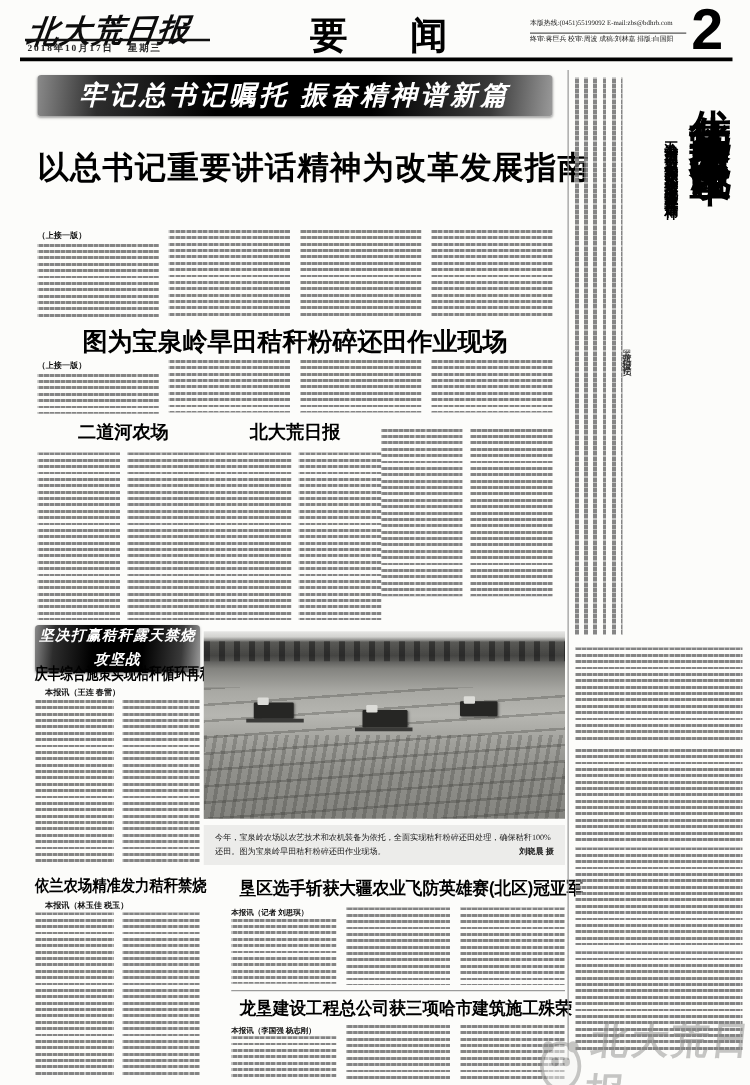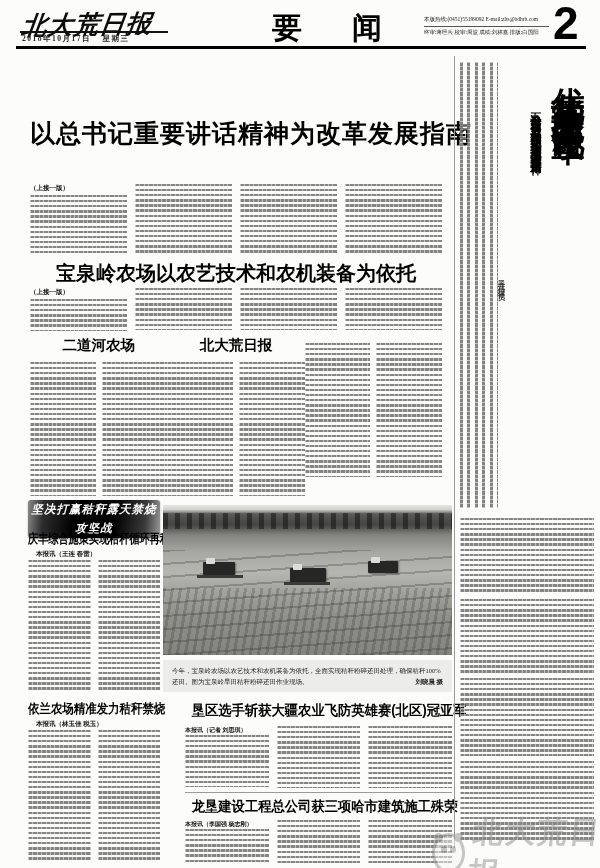--- a/index.html
+++ b/index.html
@@ -87,45 +87,46 @@
 
 <div id="page">
 
   <div class="abs masthead" style="left:22px;top:8px;">北大荒日报</div>
   <div class="abs mast-rule" style="left:20px;top:31px;width:148px;"></div>
   <div class="abs date-line" style="left:22px;top:34px;">
     <span>2018年10月17日</span>
     <span style="margin-left:8px;">星期三</span>
   </div>
 
-  <div class="abs section-title" style="left:272px;top:8px;">要　闻</div>
+  <div class="abs section-title" style="left:248px;top:8px;">要　闻</div>
 
   <div class="abs" style="left:424px;top:14px;width:125px;">
     <div class="info-line">本版热线:(0451)55199092    E-mail:zbs@bdhrb.com</div>
     <div class="info-line second">终审:蒋巨兵  校审:周波  成稿:刘林嘉  排版:白国阳</div>
   </div>
 
   <div class="abs page-num" style="left:553px;top:-4px;">2</div>
 
   <div class="abs head-rule" style="left:16px;top:46px;width:570px;"></div>
 
+  <div class="abs banner big" style="left:30px;top:60px;width:412px;height:33px;">牢记总书记嘱托  振奋精神谱新篇</div>
 
   <div class="abs lead-headline" style="left:30px;top:117px;width:412px;">以总书记重要讲话精神为改革发展指南</div>
 
   <div class="abs cols" style="left:30px;top:184px;width:412px;height:70px;">
     <div>
       <div class="note">（上接一版）</div>
       <div class="greek" style="height:60px;"></div>
     </div>
     <div class="greek"></div>
     <div class="greek"></div>
     <div class="greek"></div>
   </div>
 
-  <div class="abs h2" style="left:30px;top:260px;width:412px;">宝泉岭农场以农艺技术和农机装备为依托</div>
+  <div class="abs h2" style="left:30px;top:260px;width:412px;">图为宝泉岭旱田秸秆粉碎还田作业现场</div>
 
   <div class="abs cols" style="left:30px;top:288px;width:412px;height:42px;">
     <div>
       <div class="note">（上接一版）</div>
       <div class="greek" style="height:32px;"></div>
     </div>
     <div class="greek"></div>
     <div class="greek"></div>
     <div class="greek"></div>
   </div>

